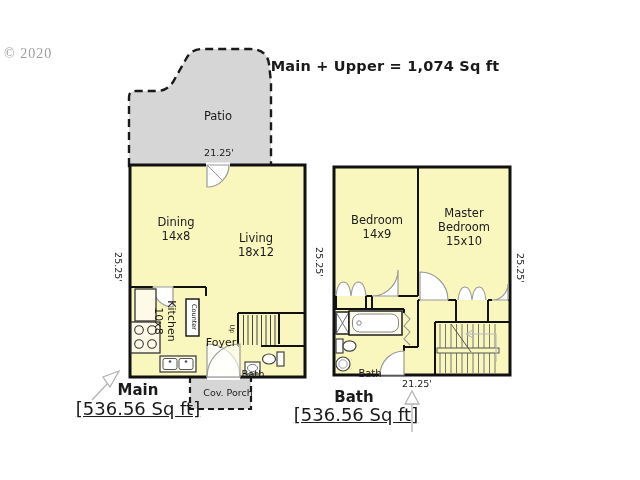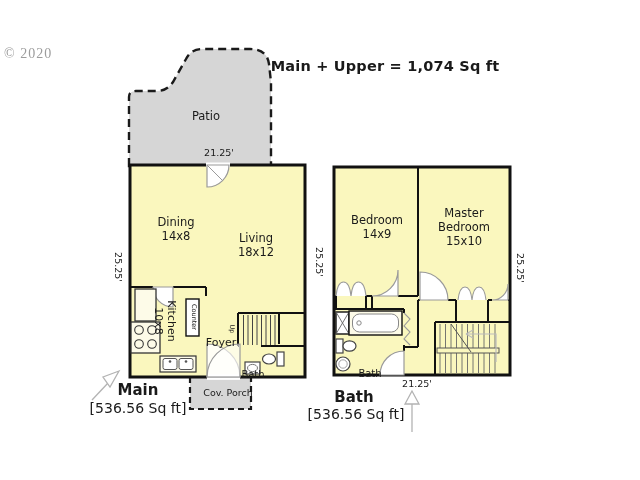--- a/index.html
+++ b/index.html
@@ -12,21 +12,21 @@
     position:absolute;z-index:2;transform:translate(-50%,-50%);
     white-space:nowrap;text-align:center;line-height:1.22;color:#1a1a1a;
   }
   .rot{transform:translate(-50%,-50%) rotate(90deg);}
   .line{display:block;}
   .f65{font-size:6.5px;}
   .f95{font-size:9.5px;}
   .f10{font-size:10px;margin-top:20px;}
   .f11{font-size:11px;}
   .f115{font-size:11.5px;}
-  .f14{font-size:14px;}
+  .f14{font-size:18px;text-decoration:underline;}
   .bold15{font-size:15px;font-weight:bold;}
   .title{font-weight:bold;font-size:14.5px;letter-spacing:.2px;}
   .watermark{
     position:absolute;left:4px;top:46px;z-index:2;color:#9c9c9c;
     font-family:"Liberation Serif",serif;font-size:14px;letter-spacing:1px;
   }
 </style>
 </head>
 <body>
 
@@ -205,21 +205,21 @@
   <g stroke="#b3b3b3" fill="none" stroke-width="1.3">
     <line x1="412" y1="432" x2="412" y2="403"></line>
     <path d="M412,391 L405,404 L419,404 Z" fill="#fff"></path>
   </g>
 </svg>
 
 <div class="watermark">© 2020</div>
 
 <div class="lbl title" style="left:385px;top:67px">Main + Upper = 1,074 Sq ft</div>
 
-<div class="lbl f115" style="left:206px;top:116px">Patio</div>
+<div class="lbl f115" style="left:218px;top:116px">Patio</div>
 <div class="lbl f95" style="left:219px;top:153px">21.25'</div>
 
 <div class="lbl f115" style="left:176px;top:229px">
   <span class="line">Dining</span>
   <span class="line">14x8</span>
 </div>
 
 <div class="lbl f115" style="left:256px;top:245px">
   <span class="line">Living</span>
   <span class="line">18x12</span>

